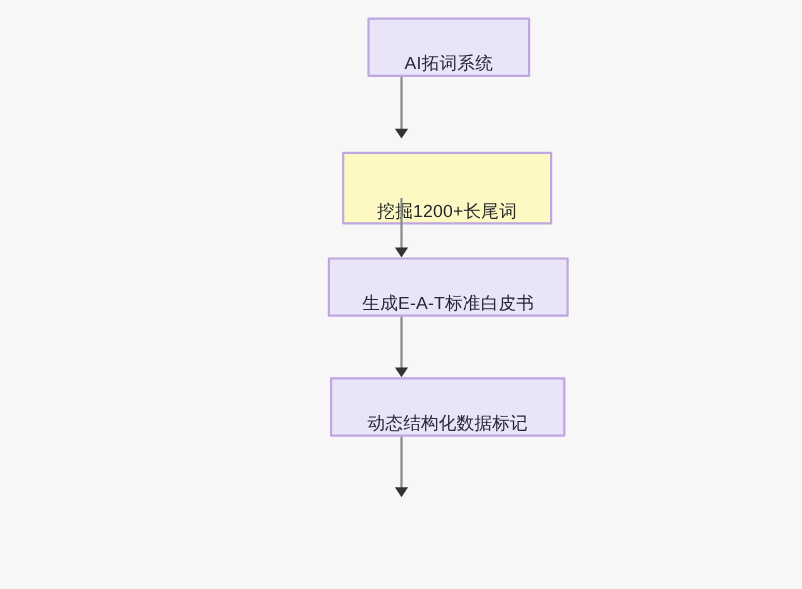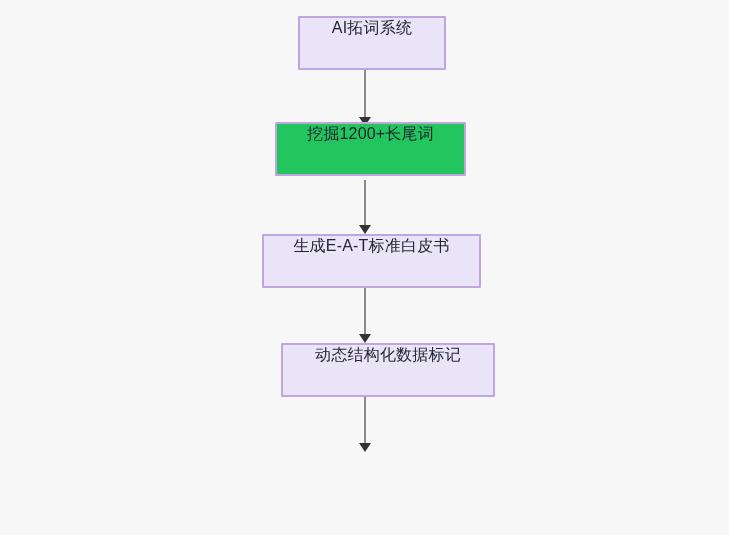--- a/index.html
+++ b/index.html
@@ -18,28 +18,29 @@
     width: 729px;
     height: 535px;
   }
   .node {
     position: absolute;
     box-sizing: border-box;
     background: #e9e4f8;
     border: 2px solid #a21caf;
     border-radius: 1px;
     display: flex;
-    align-items: flex-start;
+    align-items: flex-end;
     justify-content: center;
     color: #232530;
     font-size: 16px;
     line-height: 1.2;
     letter-spacing: 0.2px;
     white-space: nowrap;
     user-select: none;
+    margin-left: 36px;
   }
   .node-label {
     display: block;
   }
   .edge {
     position: absolute;
     width: 14px;
     display: flex;
     flex-direction: column;
     align-items: center;
@@ -66,39 +67,39 @@
 
   <div class="node" id="node-n1" style="left: 298px; top: 16px; width: 148px; height: 54px; background: rgb(233, 228, 248); border-color: rgb(191, 166, 224); color: rgb(35, 37, 48);">
     <span class="node-label">AI拓词系统</span>
   </div>
 
   <div class="edge" id="edge-e1" style="left: 358px; top: 70px; height: 56px;">
     <div class="edge-line" style="background: rgb(138, 138, 138);"></div>
     <div class="edge-head" style="border-top-color: rgb(51, 51, 51);"></div>
   </div>
 
-  <div class="node" id="node-n2" style="left: 275px; top: 122px; width: 191px; height: 54px; background: #22c55e; border-color: rgb(191, 166, 224); color: rgb(35, 37, 48);">
+  <div class="node" id="node-n2" style="left: 275px; top: 138px; width: 191px; height: 66px; background: #fef9c3; border-color: rgb(191, 166, 224); color: rgb(35, 37, 48);">
     <span class="node-label">挖掘1200+长尾词</span>
   </div>
 
   <div class="edge" id="edge-e2" style="left: 358px; top: 180px; height: 54px;">
     <div class="edge-line" style="background: rgb(138, 138, 138);"></div>
     <div class="edge-head" style="border-top-color: rgb(51, 51, 51);"></div>
   </div>
 
   <div class="node" id="node-n3" style="left: 262px; top: 234px; width: 219px; height: 54px; background: rgb(233, 228, 248); border-color: rgb(191, 166, 224); color: rgb(35, 37, 48);">
     <span class="node-label">生成E-A-T标准白皮书</span>
   </div>
 
   <div class="edge" id="edge-e3" style="left: 358px; top: 288px; height: 55px;">
     <div class="edge-line" style="background: rgb(138, 138, 138);"></div>
     <div class="edge-head" style="border-top-color: rgb(51, 51, 51);"></div>
   </div>
 
-  <div class="node" id="node-n4" style="left: 281px; top: 343px; width: 214px; height: 54px; background: rgb(233, 228, 248); border-color: rgb(191, 166, 224); color: rgb(35, 37, 48);">
+  <div class="node" id="node-n4" style="left: 264px; top: 343px; width: 214px; height: 54px; background: rgb(233, 228, 248); border-color: rgb(191, 166, 224); color: rgb(35, 37, 48);">
     <span class="node-label">动态结构化数据标记</span>
   </div>
 
   <div class="edge" id="edge-e4" style="left: 358px; top: 397px; height: 55px;">
     <div class="edge-line" style="background: rgb(138, 138, 138);"></div>
     <div class="edge-head" style="border-top-color: rgb(51, 51, 51);"></div>
   </div>
 
 
 </div>

